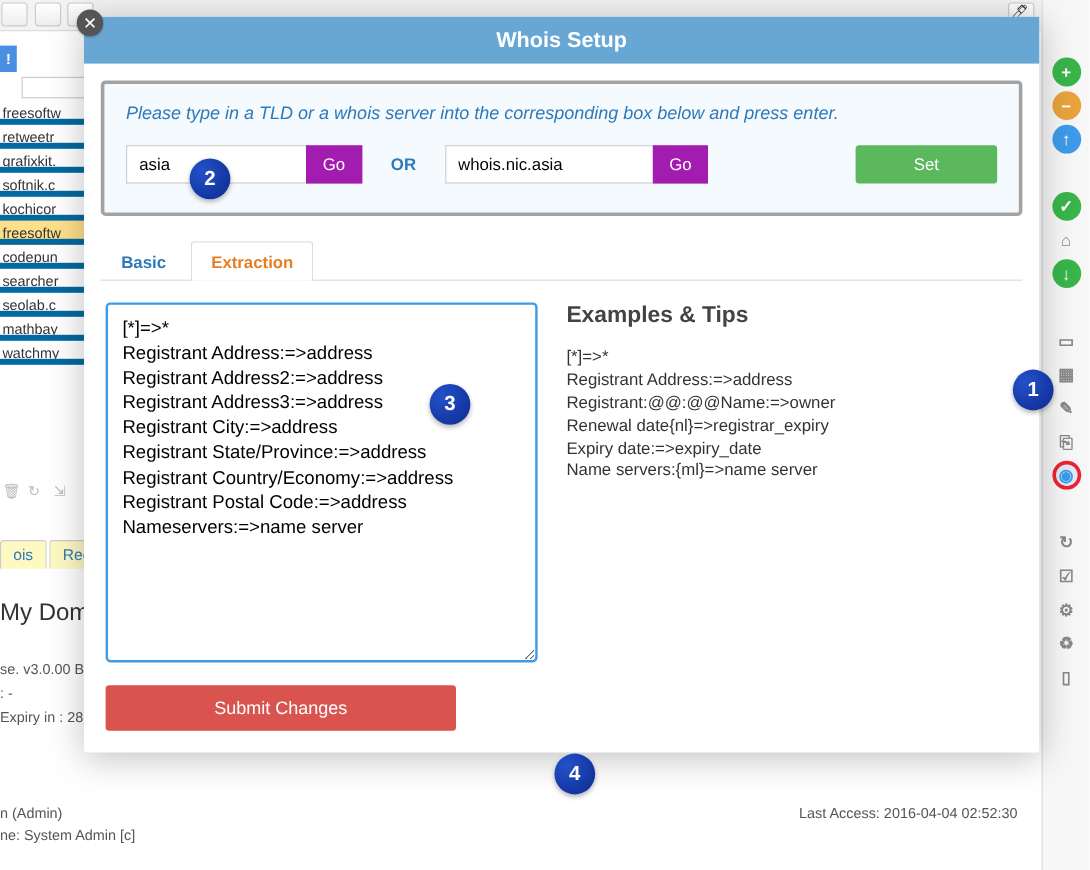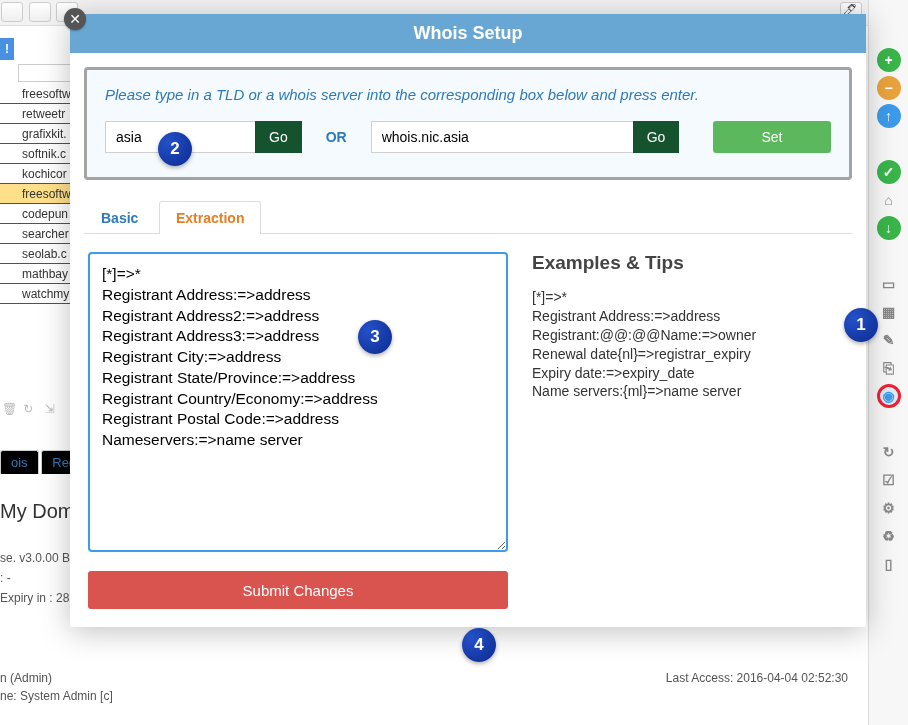--- a/index.html
+++ b/index.html
@@ -53,22 +53,22 @@
     border-radius:0;
   }
   .bg-left-list .inputcell{
     margin:0 0 2px 0;
   }
   .bg-left-list input{
     width:60px; height:18px; border:1px solid #ccc; font-size:11px;
     margin-left:18px;
   }
   .bg-left-list .row {
-    padding: 2px 4px 2px 22px;
-    border-bottom: 1px solid #0369a1;
+    padding: 2px 4px 2px 2px;
+    border-bottom: 5px solid #0369a1;
     white-space: nowrap;
     overflow: hidden;
     height: 20px;
     line-height: 16px;
   }
   .bg-left-list .row.sel { background:#ffe08a; }
   .bg-below {
     position:absolute;
     left:0; top:400px;
     width:80px;
@@ -83,21 +83,21 @@
     position:absolute;
     left:0; top:450px;
     font-size:13px;
   }
   .bg-tabs .tab{
     display:inline-block;
     border:1px solid #ccc;
     border-bottom:none;
     padding:4px 10px;
     color:#2e7ab8;
-    background:#000000;
+    background:#fef9c3;
     border-radius:3px 3px 0 0;
     margin-right:-1px;
   }
   .bg-heading{
     position:absolute;
     left:0; top:500px;
     font-size:20px; color:#333;
   }
   .bg-meta{
     position:absolute;
@@ -206,30 +206,30 @@
   }
   .lookup-row input[type=text]{
     height:32px;
     border:1px solid #d0d0d0;
     border-right:none;
     padding:0 10px;
     font-size:14px;
     outline:none;
   }
   .input-tld{ width:150px;}
-  .input-server{ width:262px;}
+  .input-server{ width:173px;}
   .btn{
     height:32px;
     border:none;
     color:#fff;
     font-size:14px;
     padding:0 14px;
     cursor:pointer;
   }
-  .btn-go{ background:#14532d;}
+  .btn-go{ background:#a21caf;}
   .btn-set{
     background:#5cb85c;
     width:118px;
     border-radius:3px;
   }
   .or-sep{
     color:#2e7ab8;
     font-weight:600;
     font-size:14px;
     padding:0 10px;
@@ -299,21 +299,21 @@
     margin-bottom:14px;
   }
   .examples-p{
     font-size:14px;
     line-height:1.4;
     color:#333;
     margin:0 0 14px 0;
   }
   .submit-btn{
     display:block;
-    width:420px;
+    width:292px;
     margin-top:16px;
     background:#d9534f;
     color:#fff;
     border:none;
     height:38px;
     font-size:15px;
     border-radius:3px;
     cursor:pointer;
   }
 

